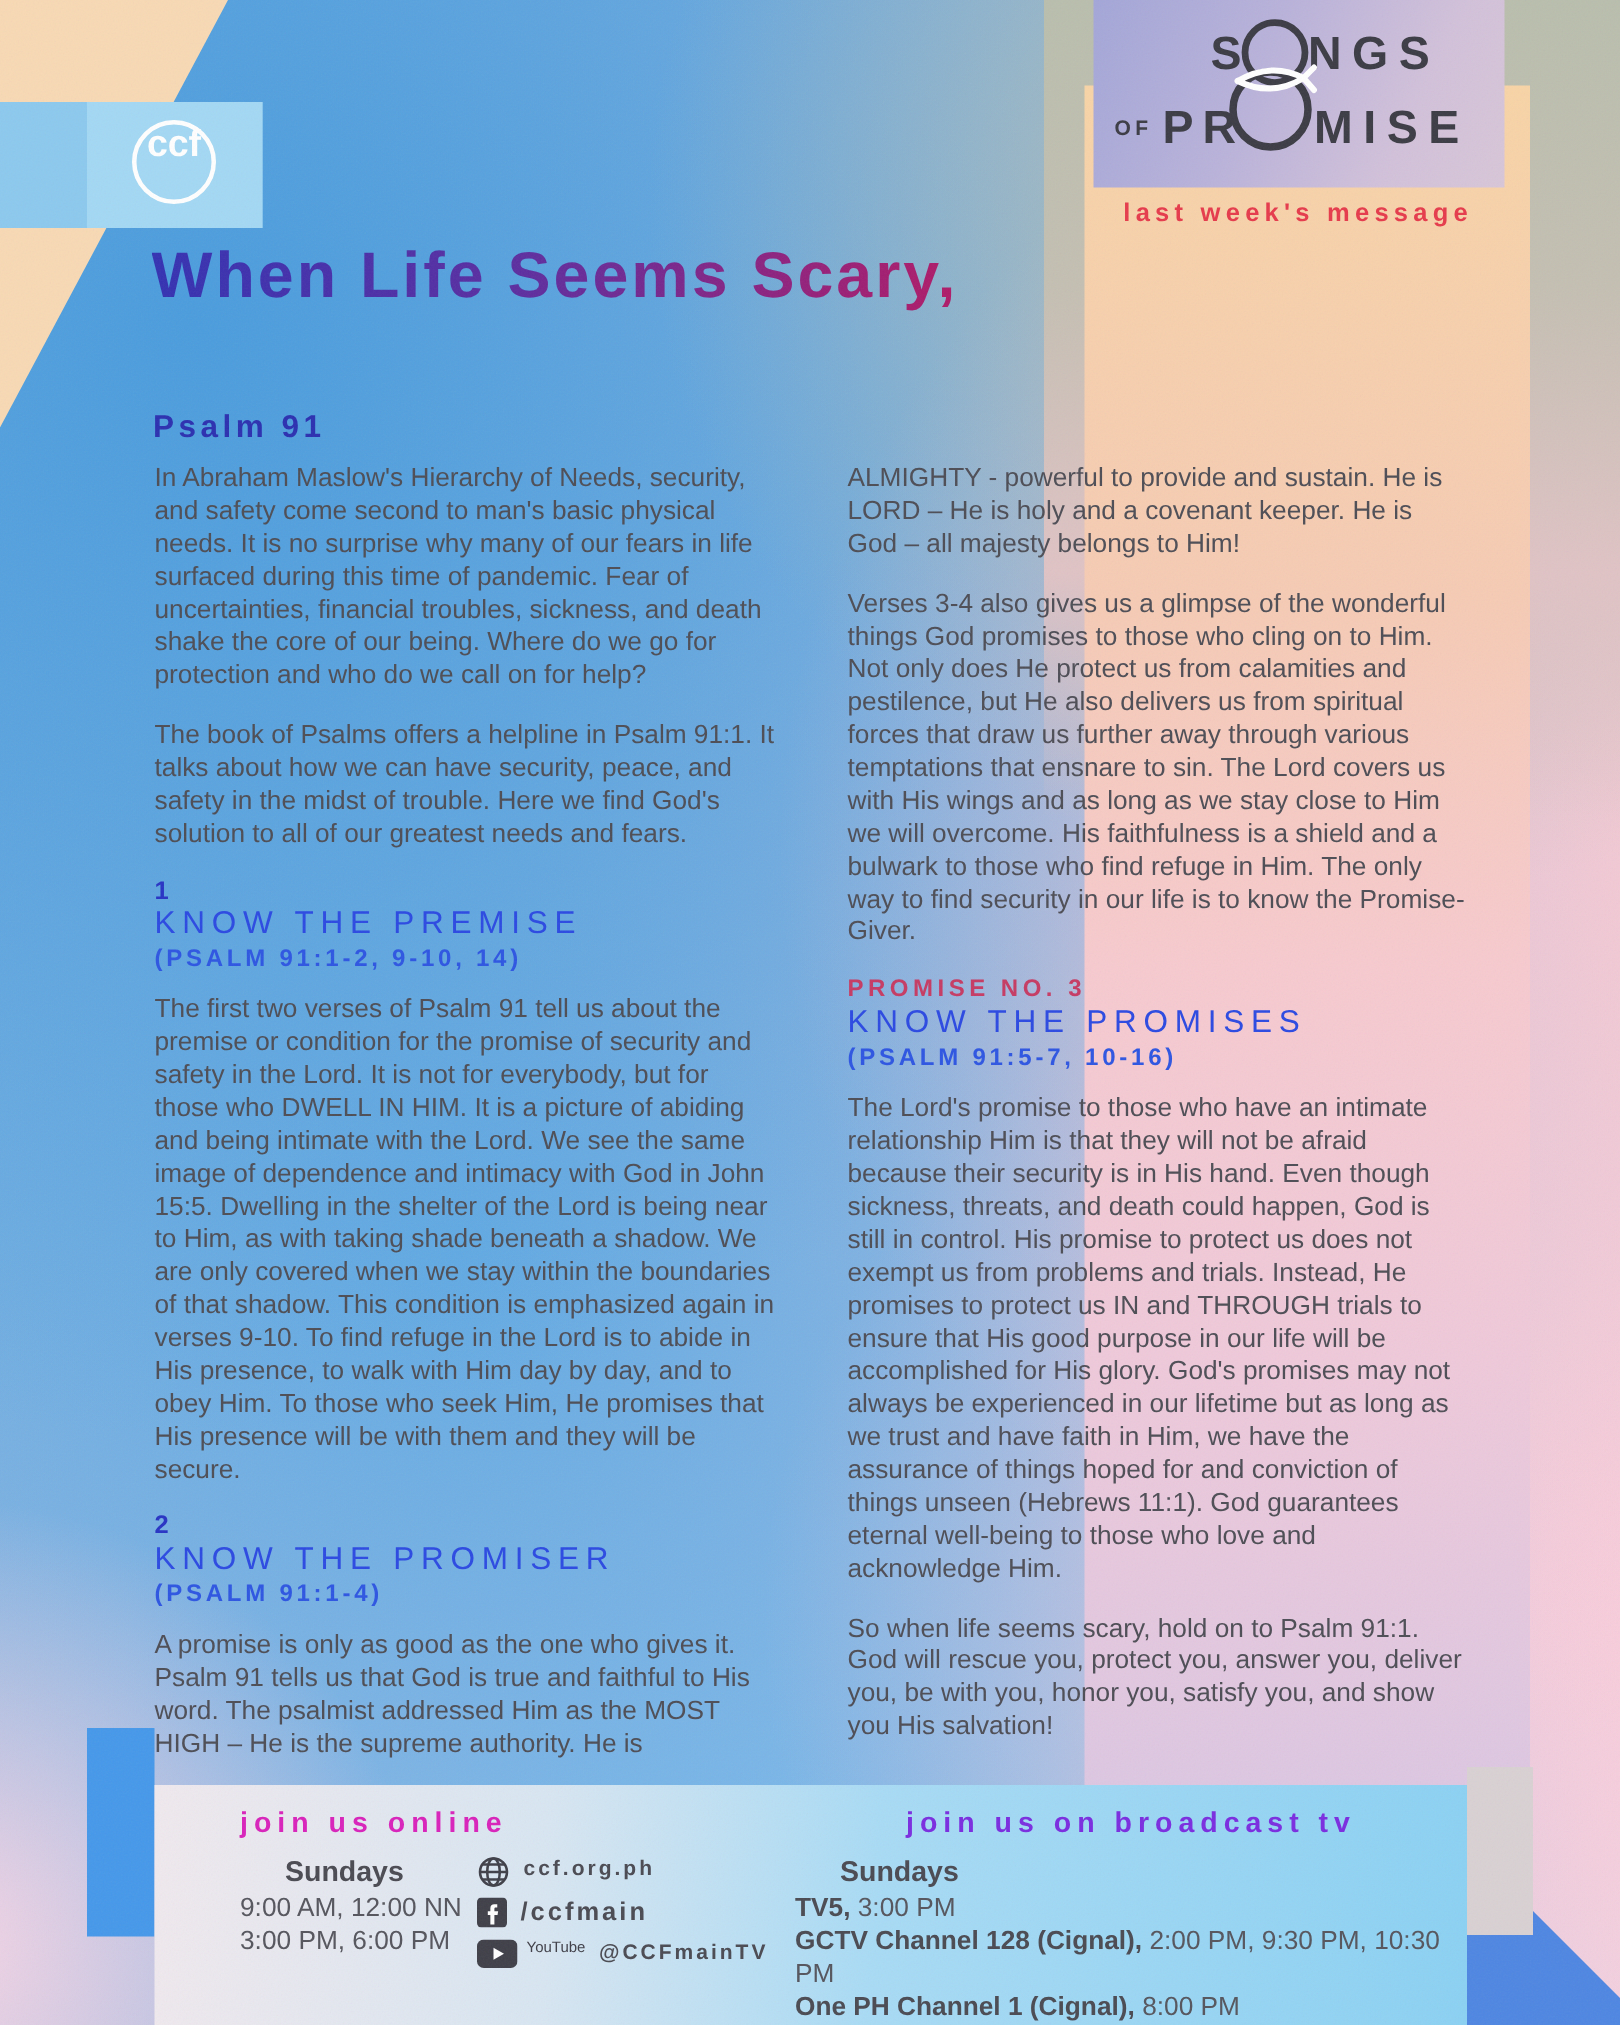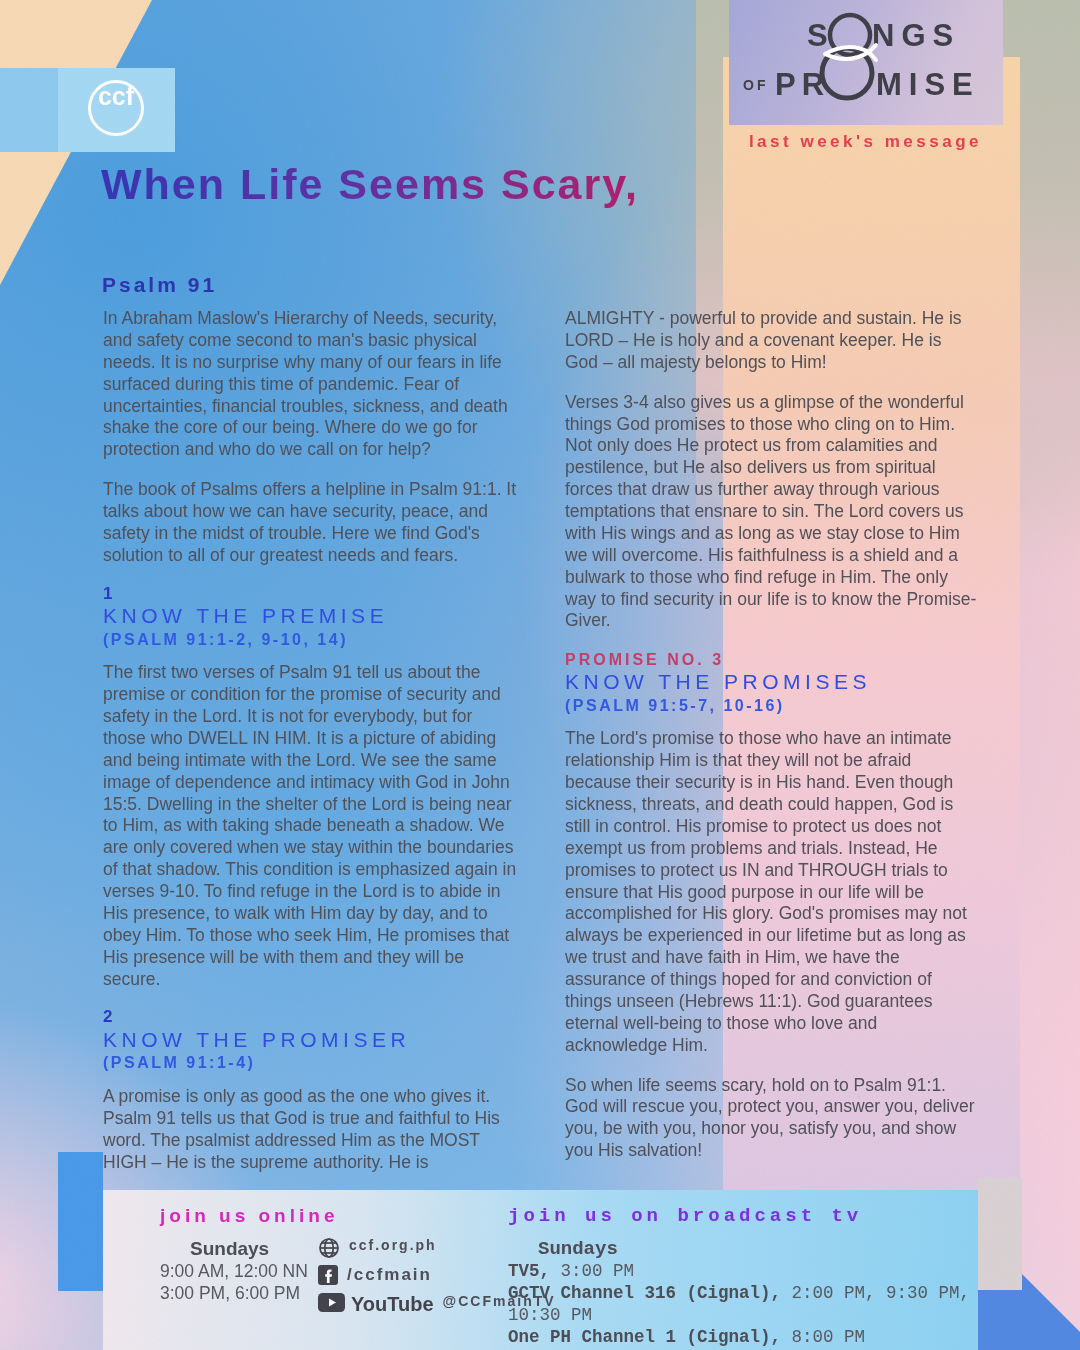--- a/index.html
+++ b/index.html
@@ -50,31 +50,31 @@
   .sec-ref{font-size:16px;font-weight:700;color:#2d55e2;letter-spacing:2.5px;line-height:1.3;}
   
   .blue-strip{left:58px;top:1152px;width:45px;height:139px;background:#4598ea;}
   .gray-chip{left:978px;top:1178px;width:44px;height:112px;background:#d9d1d3;}
   .arrow-br{left:978px;top:1272px;width:102px;height:78px;background:#4e86e2;
     clip-path:polygon(0 18px,44px 18px,44px 2px,102px 60px,102px 78px,0 78px);}
   .footer-panel{left:103px;top:1190px;width:875px;height:160px;
     background:linear-gradient(93deg,#f0e9ee 0%,#d8e6f2 30%,#a8dbf5 55%,#8bd1f3 100%);}
   .f-head-online{color:#d922bb;}
   .f-head-broadcast{color:#7a2ce0;}
-  .f-heading{font-size:19px;font-weight:700;letter-spacing:4px;}
+  .f-heading{font-size:19px;font-weight:700;letter-spacing:4px;text-align:center;}
   .f-day{font-size:19px;font-weight:700;color:#4a4a52;margin-top:11px;margin-left:30px;}
   .f-line{font-size:17.5px;color:#55555d;line-height:22px;}
   .f-line b{color:#4a4a52;}
   .online-block{left:57px;top:15px;}
   .links-block{left:215px;top:47px;}
   .link-row{display:flex;height:28px;gap:9px;color:#3f3f48;}
   .link-label{font-size:14px;font-weight:700;letter-spacing:2px;color:#4a4a52;}
   .link-label-sm{font-size:17px;font-weight:700;letter-spacing:2px;color:#4a4a52;}
-  .yt-word{font-size:20px;font-weight:700;color:#3f3f48;margin-left:-3px;}
-  .broadcast-block{left:405px;top:15px;font-family:Liberation Mono, monospace;}
+  .yt-word{font-size:10px;font-weight:400;color:#3f3f48;margin-left:-3px;}
+  .broadcast-block{left:427px;top:15px;}
   .noise{left:0;top:0;pointer-events:none;opacity:.07;}
 </style>
 </head>
 <body>
 
 <div class="page">
 
   <div class="abs shape-gray-tr"></div>
   <div class="abs shape-peach-col"></div>
   <div class="abs tri-peach-tl"></div>
@@ -174,21 +174,21 @@
         </svg>
         <span class="yt-word">YouTube</span>
         <span class="link-label">@CCFmainTV</span>
       </div>
     </div>
 
     <div class="abs broadcast-block">
       <div class="f-heading f-head-broadcast">join us on broadcast tv</div>
       <div class="f-day">Sundays</div>
       <div class="f-line"><b>TV5,</b><span> 3:00 PM</span></div>
-      <div class="f-line"><b>GCTV Channel 316 (Cignal),</b><span> 2:00 PM, 9:30 PM, 10:30 PM</span></div>
+      <div class="f-line"><b>GCTV Channel 128 (Cignal),</b><span> 2:00 PM, 9:30 PM, 10:30 PM</span></div>
       <div class="f-line"><b>One PH Channel 1 (Cignal),</b><span> 8:00 PM</span></div>
     </div>
   </div>
 
   <svg class="abs noise" width="1080" height="1350">
     <filter id="n">
         <feTurbulence type="fractalNoise" baseFrequency="0.9" numOctaves="2" stitchTiles="stitch"></feTurbulence>
       </filter>
     <rect width="1080" height="1350" filter="url(#n)"></rect>
   </svg>

